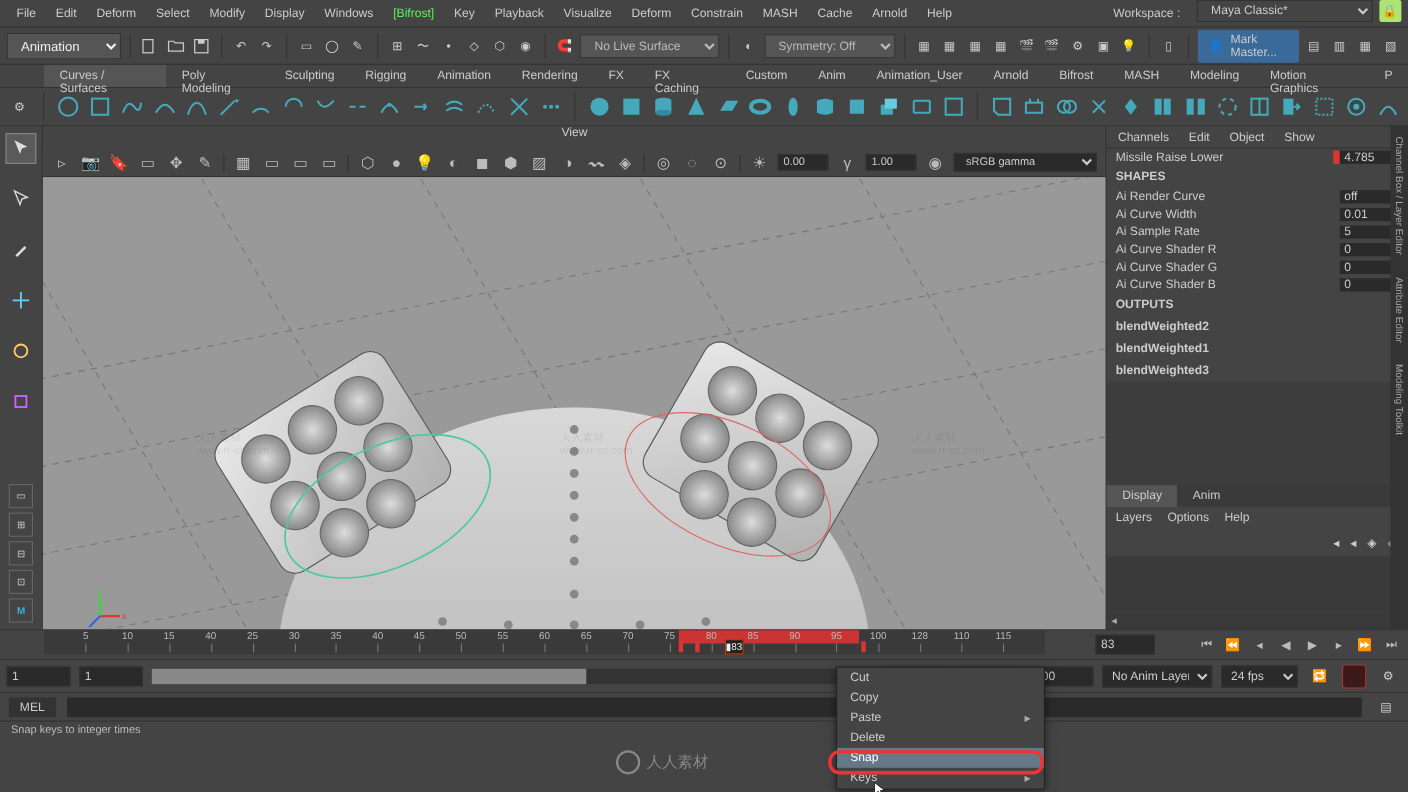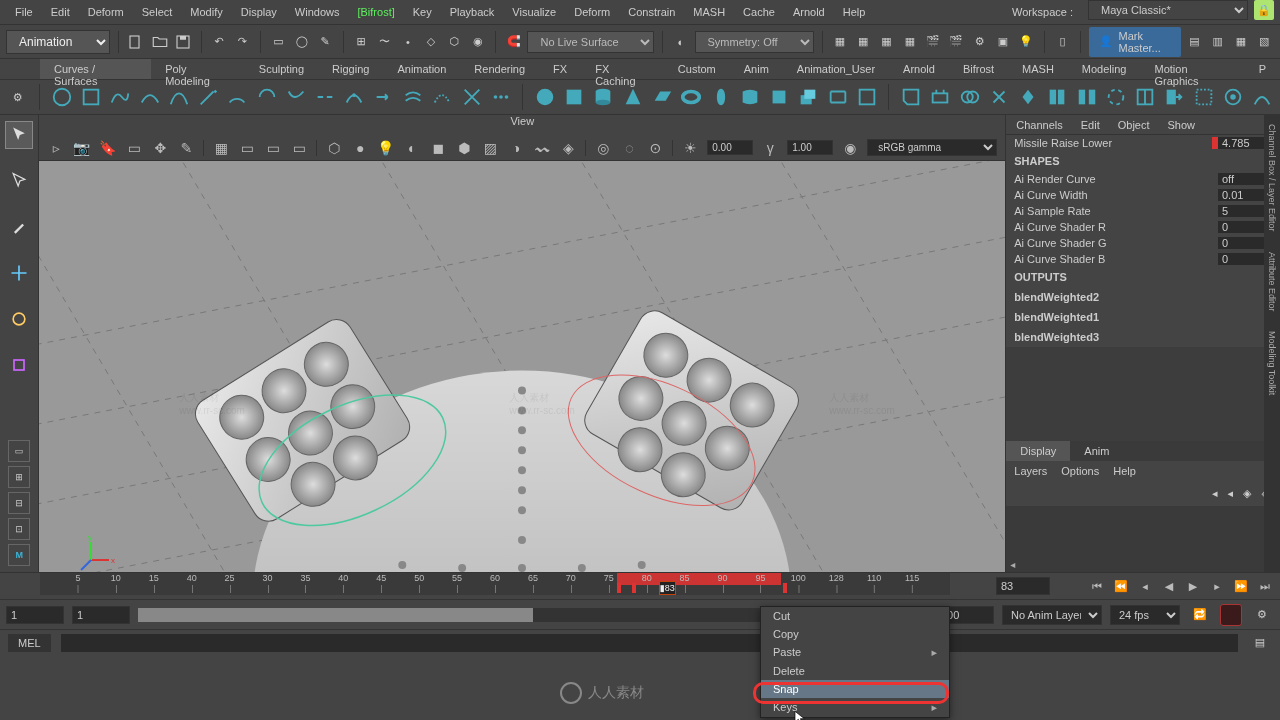--- a/index.html
+++ b/index.html
@@ -751,20 +751,21 @@
     <div class="tb-icon">🔁</div>
     <div class="redbtn"></div>
     <div class="tb-icon">⚙</div>
   </div>
 
   <div class="cmd-row">
     <div class="mel">MEL</div>
     <div class="cmdinput"></div>
     <div class="tb-icon">▤</div>
   </div>
+  <div class="status-row">Snap keys to integer times</div>
 </div>
 
 <div class="logo-wm">
     <div class="globe"></div>
     <span>人人素材</span>
   </div>
 
 <div class="context-menu">
   <div class="item">
       <span>Cut</span>

